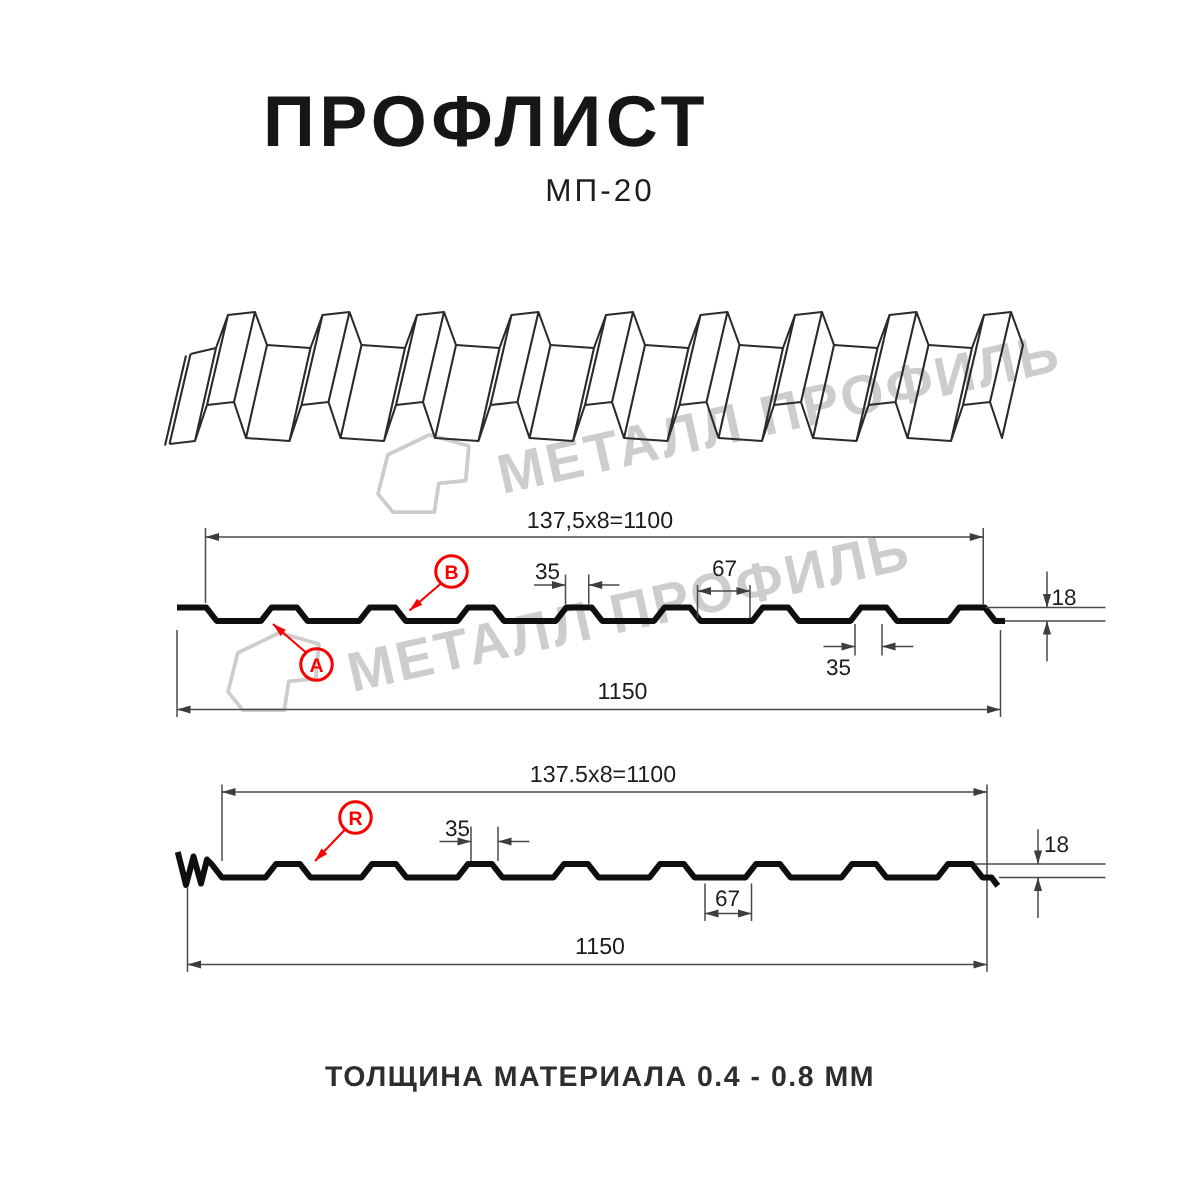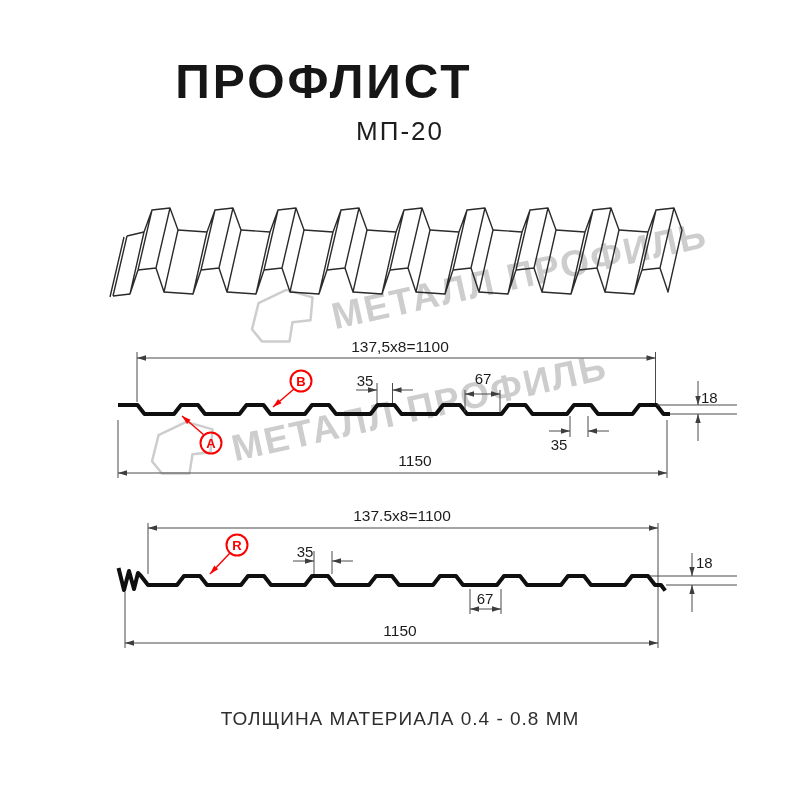--- a/index.html
+++ b/index.html
@@ -1,23 +1,23 @@
 <!DOCTYPE html>
 <html><head>
 <meta charset="utf-8">
 <style>
   html,body{margin:0;padding:0;background:#fff;}
   .page{position:relative;width:800px;height:800px;background:#ffffff;overflow:hidden;
         font-family:"Liberation Sans", sans-serif;}
   .title{position:absolute;left:0;top:54px;width:648px;text-align:center;
          font-size:48px;font-weight:800;letter-spacing:3px;color:#161616;z-index:3;}
   .subtitle{position:absolute;left:0;top:116px;width:800px;text-align:center;
-         font-size:26px;font-weight:500;letter-spacing:2px;color:#1d1d1d;z-index:3;}
+         font-size:21px;font-weight:500;letter-spacing:2px;color:#1d1d1d;z-index:3;}
   .footer{position:absolute;left:0;top:708px;width:800px;text-align:center;
-         font-size:19px;font-weight:400;letter-spacing:1px;color:#2e2e2e;z-index:3;}
+         font-size:19px;font-weight:700;letter-spacing:1px;color:#2e2e2e;z-index:3;}
   .wm{position:absolute;display:flex;align-items:flex-end;gap:10px;z-index:1;
       transform:rotate(-12.5deg);transform-origin:0 50%;color:#cdcdcd;white-space:nowrap;}
   .wm .wm-text{font-size:37px;font-weight:600;letter-spacing:2px;line-height:1;}
   .wm1{left:248px;top:296px;}
   .wm2{left:148px;top:428px;}
   .lay{position:absolute;left:0;z-index:2;}
   svg text{font-family:"Liberation Sans", sans-serif;}
   .dimtxt{font-size:15px;fill:#1c1c1c;}
   .dimtxt-b{font-size:15.5px;fill:#1c1c1c;}
   .thin{stroke:#4a4a4a;stroke-width:1;fill:none;}

